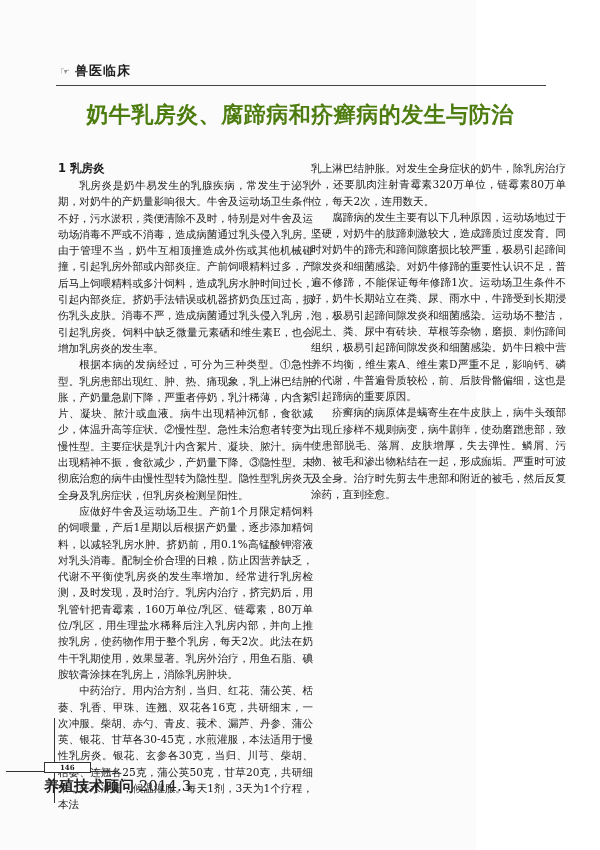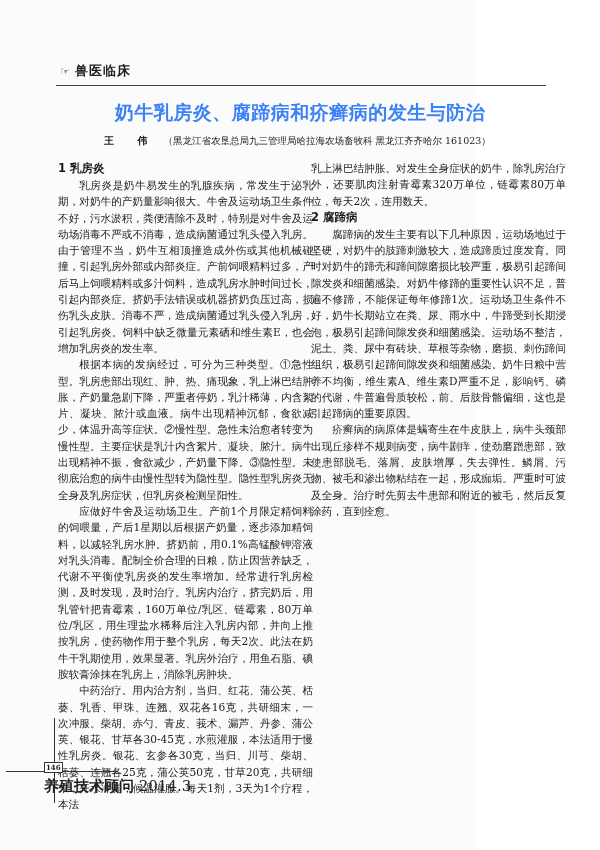--- a/index.html
+++ b/index.html
@@ -4,62 +4,58 @@
 <style>
   html,body{margin:0;padding:0;background:#fff;}
   body{width:600px;height:850px;position:relative;overflow:hidden;
        font-family:"DejaVu Serif","Liberation Serif",serif;color:#1a1a1a;}
   .page{position:absolute;left:0;top:0;width:476px;height:850px;background:#fbfbfb;}
   .section-tag{position:absolute;left:60px;top:62px;font-family:"DejaVu Sans","Liberation Sans",sans-serif;
        font-size:13px;font-weight:bold;letter-spacing:1px;color:#222;}
   .section-tag .hand{font-weight:normal;margin-right:4px;font-size:11px;}
   .top-rule{position:absolute;left:56px;top:85px;width:490px;height:1px;background:#444;}
   .title{position:absolute;left:0;top:100px;width:600px;text-align:center;
-       font-family:"DejaVu Sans","Liberation Sans",sans-serif;font-size:19px;font-weight:bold;letter-spacing:0.5px;color:#3b82f6;}
+       font-family:"DejaVu Sans","Liberation Sans",sans-serif;font-size:22px;font-weight:bold;letter-spacing:0.5px;color:#4d7c0f;}
   .byline{position:absolute;left:104px;top:134px;font-size:9.5px;color:#222;white-space:nowrap;}
   .byline .author{font-weight:bold;letter-spacing:10px;margin-right:6px;font-size:10px;}
   .col{position:absolute;top:160px;width:255px;font-size:10.6px;line-height:16.3px;text-align:justify;}
   .col.left{left:58px;}
   .col.right{left:311px;}
   .col p{margin:0;text-indent:2em;}
   .col p.cont{text-indent:0;}
   .col h2{margin:0;font-family:"DejaVu Sans","Liberation Sans",sans-serif;font-size:11.5px;font-weight:bold;line-height:17px;}
   .footer-rule{position:absolute;left:6px;top:771px;width:112px;height:1px;background:#333;}
   .side-rule{position:absolute;left:54px;top:718px;width:1px;height:85px;background:#333;}
-  .page-num{position:absolute;left:44px;top:762px;font-size:7px;font-weight:bold;border:1px solid #333;padding:0 1px;background:#fff;}
+  .page-num{position:absolute;left:44px;top:762px;font-size:7px;font-weight:bold;border:1px solid #333;padding:0 15px;background:#fff;}
   .journal{position:absolute;left:44px;top:777px;font-size:15px;color:#222;}
   .journal .name{font-weight:bold;}
 </style>
 </head>
 <body>
 
 <div class="page">
 
   <div class="section-tag">
     <span class="hand">☞</span><span>兽医临床</span>
   </div>
   <div class="top-rule"></div>
 
   <div class="title">奶牛乳房炎、腐蹄病和疥癣病的发生与防治</div>
 
-  <div class="byline">
-    <span class="author">王 伟</span><span>（黑龙江省农垦总局九三管理局哈拉海农场畜牧科 黑龙江齐齐哈尔 161023）</span>
-  </div>
 
   <div class="col left">
     <h2>1 乳房炎</h2>
     <p>乳房炎是奶牛易发生的乳腺疾病，常发生于泌乳期，对奶牛的产奶量影响很大。牛舍及运动场卫生条件不好，污水淤积，粪便清除不及时，特别是对牛舍及运动场消毒不严或不消毒，造成病菌通过乳头侵入乳房。由于管理不当，奶牛互相顶撞造成外伤或其他机械碰撞，引起乳房外部或内部炎症。产前饲喂精料过多，产后马上饲喂精料或多汁饲料，造成乳房水肿时间过长，引起内部炎症。挤奶手法错误或机器挤奶负压过高，损伤乳头皮肤。消毒不严，造成病菌通过乳头侵入乳房，引起乳房炎。饲料中缺乏微量元素硒和维生素E，也会增加乳房炎的发生率。</p>
     <p>根据本病的发病经过，可分为三种类型。①急性型。乳房患部出现红、肿、热、痛现象，乳上淋巴结肿胀，产奶量急剧下降，严重者停奶，乳汁稀薄，内含絮片、凝块、脓汁或血液。病牛出现精神沉郁，食欲减少，体温升高等症状。②慢性型。急性未治愈者转变为慢性型。主要症状是乳汁内含絮片、凝块、脓汁。病牛出现精神不振，食欲减少，产奶量下降。③隐性型。未彻底治愈的病牛由慢性型转为隐性型。隐性型乳房炎无全身及乳房症状，但乳房炎检测呈阳性。</p>
     <p>应做好牛舍及运动场卫生。产前1个月限定精饲料的饲喂量，产后1星期以后根据产奶量，逐步添加精饲料，以减轻乳房水肿。挤奶前，用0.1%高锰酸钾溶液对乳头消毒。配制全价合理的日粮，防止因营养缺乏，代谢不平衡使乳房炎的发生率增加。经常进行乳房检测，及时发现，及时治疗。乳房内治疗，挤完奶后，用乳管针把青霉素，160万单位/乳区、链霉素，80万单位/乳区，用生理盐水稀释后注入乳房内部，并向上推按乳房，使药物作用于整个乳房，每天2次。此法在奶牛干乳期使用，效果显著。乳房外治疗，用鱼石脂、碘胺软膏涂抹在乳房上，消除乳房肿块。</p>
     <p>中药治疗。用内治方剂，当归、红花、蒲公英、栝蒌、乳香、甲珠、连翘、双花各16克，共研细末，一次冲服。柴胡、赤勺、青皮、莪术、漏芦、丹参、蒲公英、银花、甘草各30-45克，水煎灌服，本法适用于慢性乳房炎。银花、玄参各30克，当归、川芎、柴胡、栝蒌、连翘各25克，蒲公英50克，甘草20克，共研细末，开水冲调，候温灌服。每天1剂，3天为1个疗程，本法</p>
   </div>
 
   <div class="col right">
     <p class="cont">乳上淋巴结肿胀。对发生全身症状的奶牛，除乳房治疗外，还要肌肉注射青霉素320万单位，链霉素80万单位，每天2次，连用数天。</p>
-    <h2>2 腐蹄病</h2>
     <p>腐蹄病的发生主要有以下几种原因，运动场地过于坚硬，对奶牛的肢蹄刺激较大，造成蹄质过度发育。同时对奶牛的蹄壳和蹄间隙磨损比较严重，极易引起蹄间隙发炎和细菌感染。对奶牛修蹄的重要性认识不足，普遍不修蹄，不能保证每年修蹄1次。运动场卫生条件不好，奶牛长期站立在粪、尿、雨水中，牛蹄受到长期浸泡，极易引起蹄间隙发炎和细菌感染。运动场不整洁，泥土、粪、尿中有砖块、草根等杂物，磨损、刺伤蹄间组织，极易引起蹄间隙发炎和细菌感染。奶牛日粮中营养不均衡，维生素A、维生素D严重不足，影响钙、磷的代谢，牛普遍骨质较松，前、后肢骨骼偏细，这也是引起蹄病的重要原因。</p>
     <p>疥癣病的病原体是螨寄生在牛皮肤上，病牛头颈部出现丘疹样不规则病变，病牛剧痒，使劲磨蹭患部，致使患部脱毛、落屑、皮肤增厚，失去弹性。鳞屑、污物、被毛和渗出物粘结在一起，形成痂垢。严重时可波及全身。治疗时先剪去牛患部和附近的被毛，然后反复涂药，直到痊愈。</p>
   </div>
 
   <div class="side-rule"></div>
   <div class="footer-rule"></div>
   <div class="page-num">146</div>
   <div class="journal">
     <span class="name">养殖技术顾问</span>
     <span>2014.3</span>

